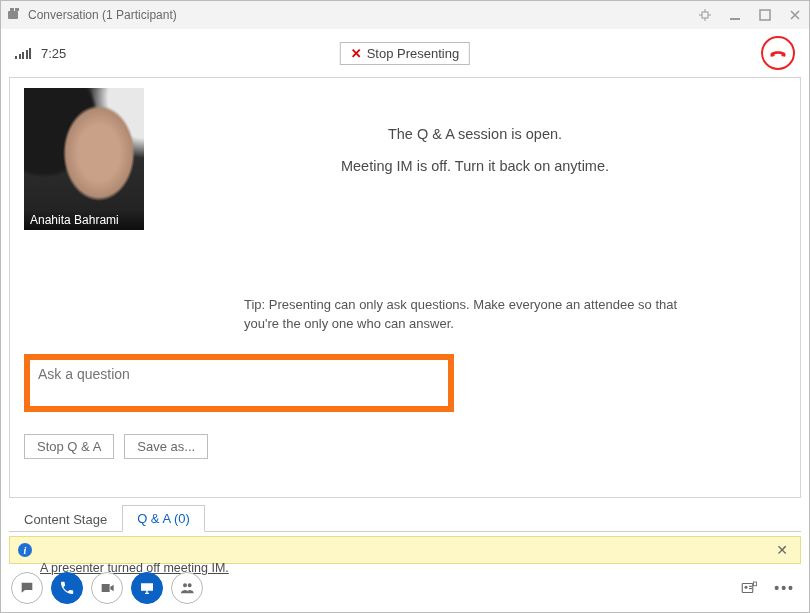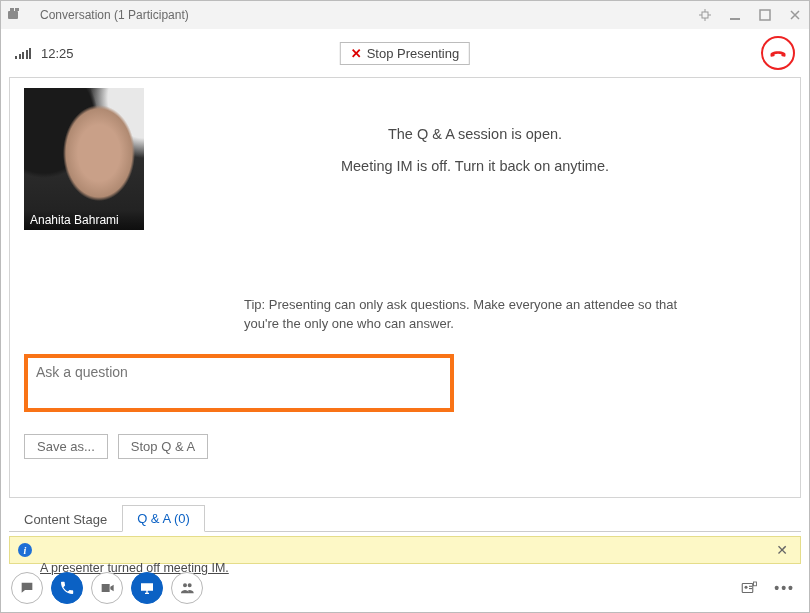--- a/index.html
+++ b/index.html
@@ -15,21 +15,21 @@
   flex-direction: column;
 }
 .titlebar {
   height: 28px;
   background: #f3f3f3;
   display: flex;
   align-items: center;
   padding: 0 6px;
   color: #6a6a6a;
   font-size: 12px;
-  gap: 17px;
+  gap: 5px;
 }
 .titlebar .icon-app {
   width: 16px; height: 16px;
   display: inline-flex; align-items: center; justify-content: center;
 }
 .titlebar .title { flex: 1; }
 .titlebar .win-controls { display: flex; gap: 14px; align-items: center; }
 .win-btn { width: 16px; height: 16px; display:flex; align-items:center; justify-content:center; cursor: pointer; color:#888;}
 .toprow {
   height: 48px;
@@ -117,21 +117,21 @@
   margin-left: 220px;
   max-width: 470px;
   color:#555;
   font-size: 13px;
   line-height: 1.45;
 }
 .ask-box {
   margin-top: 20px;
   width: 430px;
   height: 58px;
-  border: 4px solid #f97316;
+  border: 6px solid #f97316;
   padding: 6px 8px;
   color:#8a8a8a;
   font-size: 14px;
   resize: none;
   font-family: inherit;
   outline: none;
 }
 .qa-buttons { margin-top: 22px; display:flex; gap:10px; }
 .qa-buttons button {
   border: 1px solid #bdbdbd;
@@ -249,21 +249,21 @@
 </div>
 
 <div class="toprow">
   <span class="signal-bars">
     <span></span>
       <span></span>
       <span></span>
       <span></span>
       <span></span>
   </span>
-  <span class="duration">12:25</span>
+  <span class="duration">7:25</span>
 
   <div class="stop-presenting">
     <span class="x">✕</span>
     <span>Stop Presenting</span>
   </div>
 
   <div class="hangup">
     <svg width="20" height="20" viewBox="0 0 24 24">
         <path d="M12 10c-2.8 0-5.4.6-7.8 1.7-.7.3-1.2 1-1.2 1.8v2c0 .6.5 1 1 1l3-.5c.5-.1.9-.5.9-1v-1.6c1.3-.4 2.7-.6 4.1-.6s2.8.2 4.1.6V15c0 .5.4.9.9 1l3 .5c.5 0 1-.4 1-1v-2c0-.8-.5-1.5-1.2-1.8C17.4 10.6 14.8 10 12 10z"></path>
       </svg>
@@ -280,22 +280,22 @@
       <div class="qa-open">The Q &amp; A session is open.</div>
       <div class="im-off">Meeting IM is off. Turn it back on anytime.</div>
     </div>
   </div>
 
   <div class="tip">Tip: Presenting can only ask questions. Make everyone an attendee so that you're the only one who can answer.</div>
 
   <textarea class="ask-box" placeholder="Ask a question" style=""></textarea>
 
   <div class="qa-buttons">
+    <button>Stop Q &amp; A</button>
     <button>Save as...</button>
-    <button>Stop Q &amp; A</button>
   </div>
 </div>
 
 <div class="tabs">
   <div class="tab">Content Stage</div>
   <div class="tab active">Q &amp; A (0)</div>
 </div>
 
 <div class="notice-bar">
   <span class="info-icon">i</span>

